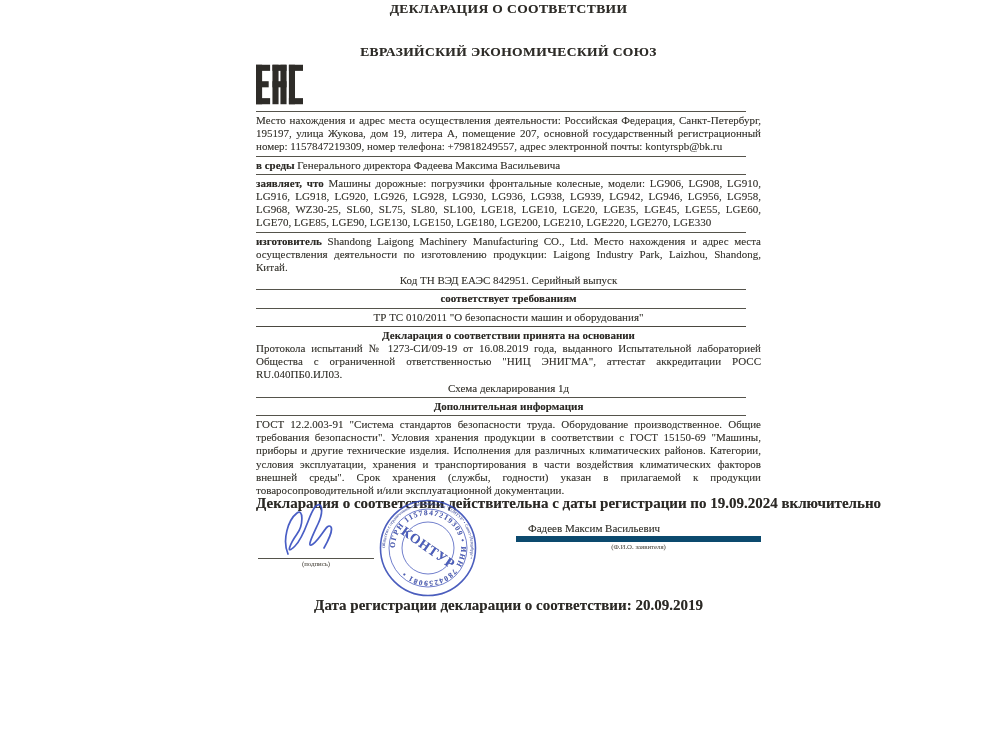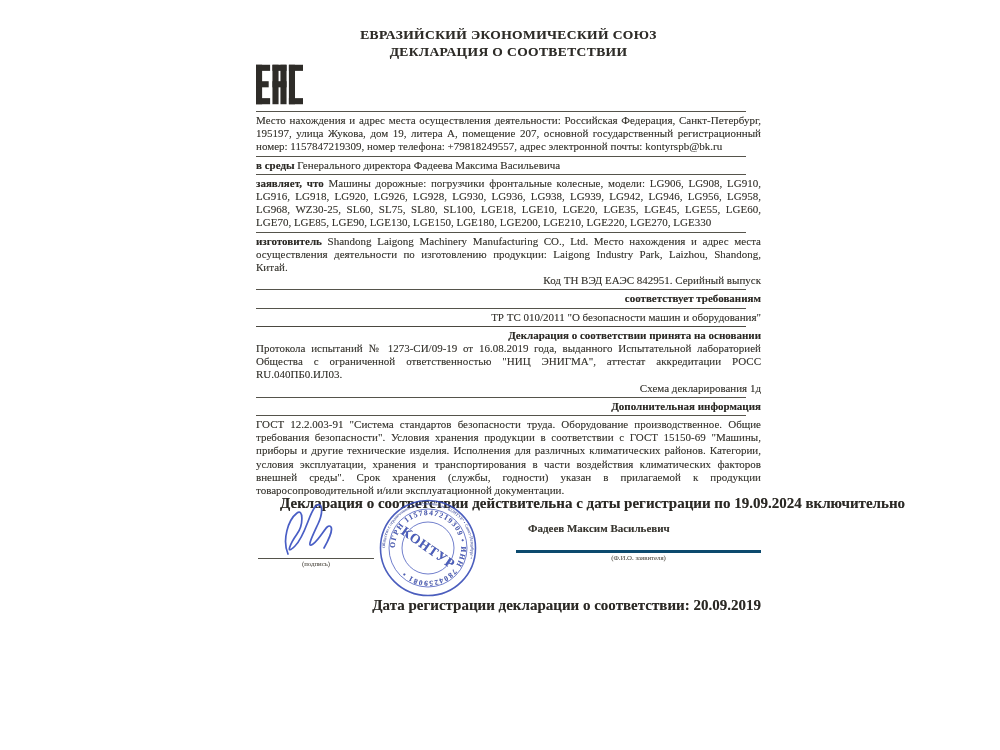--- a/index.html
+++ b/index.html
@@ -6,44 +6,44 @@
   .page{position:relative;width:1000px;height:750px;background:#ffffff;overflow:hidden;
         font-family:"Liberation Serif","DejaVu Serif",serif;color:#3a3832;}
   .content{position:absolute;left:256px;top:0;width:505px;font-size:11px;line-height:13.2px;
            text-shadow:0 0 0.5px rgba(60,58,50,0.45);}
   .title{ text-align:center;font-weight:bold;font-size:13.5px;line-height:17px;color:#2e2c28;letter-spacing:0.4px;}
   .t1{margin-top:26px;}
   .logo-row{margin-top:3px;height:46px;}
   .rule{border-top:1px solid #55534b;width:97%;margin:2px 0;}
   .rule.thick{border-top:1.4px solid #4a4840;}
   p{margin:0;text-align:justify;}
-  .nw{white-space:nowrap;text-align:right;margin-left:24px;}
+  .nw{white-space:nowrap;text-align:center;}
   b{color:#2b2925;}
   .boldline{font-weight:bold;color:#2b2925;font-size:15px;}
   .sigblock{position:relative;height:76px;margin-top:6px;}
   .sig-left{position:absolute;left:2px;top:0;width:116px;}
   .sig-line{border-bottom:1px solid #55534b;height:42px;}
   .sig-caption{font-size:6.8px;color:#6a675f;text-align:center;line-height:9px;}
   .sig-scribble{position:absolute;left:14px;top:-16px;}
   .stamp-wrap{position:absolute;left:122px;top:-18px;width:100px;height:100px;opacity:0.88;}
   .sig-right{position:absolute;left:260px;top:6px;width:245px;}
-  .fio{font-size:11px;color:#3a3832;padding-left:12px;border-bottom:3px solid #0c4a6e;padding-bottom:14px;font-weight:bold;}
+  .fio{font-size:11px;color:#3a3832;padding-left:12px;border-bottom:6px solid #0c4a6e;padding-bottom:0;}
   .fio-caption{font-size:6.8px;color:#6a675f;text-align:center;line-height:10px;}
   .regline{margin-top:12px;}
   .dateline{margin-top:7px;}
   .eac{display:inline-block;}
 </style>
 </head>
 <body>
 
 <div class="page">
   <div class="content">
 
+    <div class="title t2">ДЕКЛАРАЦИЯ О СООТВЕТСТВИИ</div>
     <div class="title t1">ЕВРАЗИЙСКИЙ ЭКОНОМИЧЕСКИЙ СОЮЗ</div>
-    <div class="title t2">ДЕКЛАРАЦИЯ О СООТВЕТСТВИИ</div>
 
     <div class="logo-row">
       <svg class="eac" width="47" height="43" viewBox="0 0 100 84">
         <g fill="#2e2c28">
           <rect x="0" y="0" width="13" height="84"></rect>
             <rect x="0" y="0" width="30" height="13"></rect>
           <rect x="0" y="35" width="27" height="13"></rect>
             <rect x="0" y="71" width="30" height="13"></rect>
           <rect x="35" y="0" width="13" height="84"></rect>
             <rect x="52" y="0" width="13" height="84"></rect>

